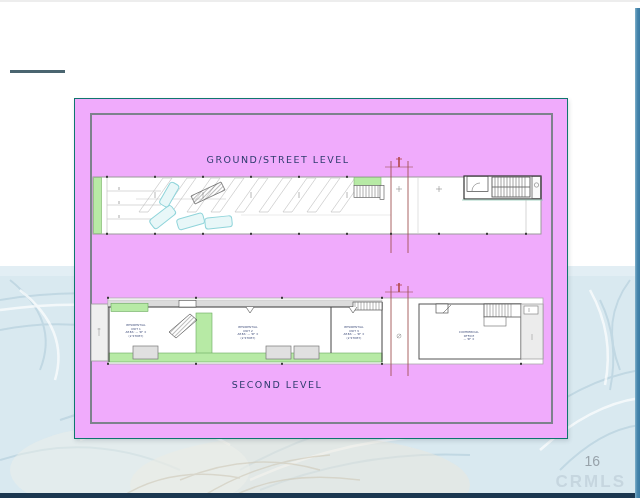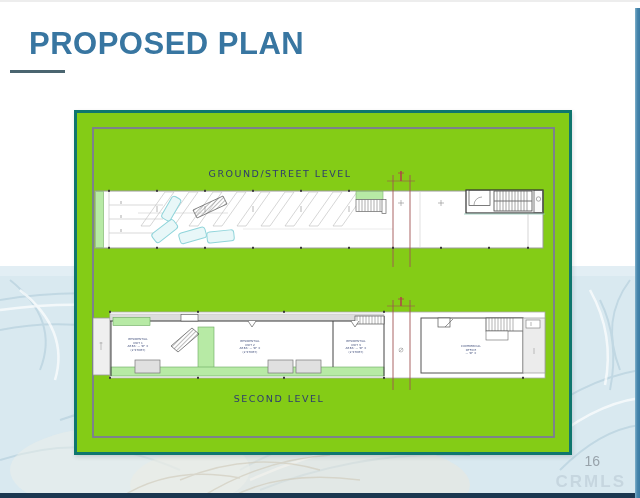--- a/index.html
+++ b/index.html
@@ -12,22 +12,22 @@
   .bg-fronds{position:absolute;left:0;top:0;width:640px;height:498px;z-index:0;}
 
   .right-strip{position:absolute;right:0;top:8px;width:5px;height:490px;z-index:6;
     background:linear-gradient(90deg,#7fb0ca 0%,#4786ad 45%,#3a7ba3 100%);}
   .bottom-bar{position:absolute;left:0;bottom:0;width:640px;height:5px;background:#1b3750;z-index:5;}
 
   .slide-title{position:absolute;left:29px;top:26px;z-index:3;
     font-size:31px;font-weight:bold;letter-spacing:.5px;color:#3876a1;}
   .title-underline{position:absolute;left:10px;top:70px;width:55px;height:3px;background:#4a6570;z-index:3;}
 
-  .plan-card{position:absolute;left:74px;top:110px;width:492px;height:339px;background:#84cc16;
-    border:3px solid #0f766e;box-shadow:1px 2px 4px rgba(60,70,90,.18);z-index:4;}
+  .plan-card{position:absolute;left:74px;top:98px;width:492px;height:339px;background:#f0abfc;
+    border:1px solid #0f766e;box-shadow:1px 2px 4px rgba(60,70,90,.18);z-index:4;}
   .plan-card .inner-border{position:absolute;left:15px;top:14px;right:14px;bottom:14px;
     border:2px solid #7d828c;}
   .plan-svg{position:absolute;left:16px;top:15px;width:460px;height:308px;}
 
   .page-number{position:absolute;right:40px;top:453px;z-index:5;
     font-size:14px;color:#98a3ab;}
   .watermark{position:absolute;right:14px;top:472px;z-index:5;
     font-size:17px;font-weight:bold;letter-spacing:2px;color:#c3d3dd;opacity:.85;}
 
   text{font-family:"DejaVu Sans",sans-serif;}
@@ -70,21 +70,20 @@
         <path d="M200,498 Q260,460 330,455"></path>
         <path d="M180,480 Q250,450 320,470"></path>
         <path d="M230,498 Q280,470 360,480"></path>
         <path d="M120,498 Q170,465 240,478"></path>
       </g>
     </g>
   </svg>
 
   <div class="top-hairline"></div>
 
-  <div class="slide-title">PROPOSED PLAN</div>
   <div class="title-underline"></div>
 
   <div class="plan-card">
     <div class="inner-border"></div>
 
     <svg class="plan-svg" viewBox="0 0 460 308">
       <defs>
         <pattern id="hatch1" width="3" height="3" patternUnits="userSpaceOnUse" patternTransform="rotate(45)">
           <line x1="0" y1="0" x2="0" y2="3" stroke="#5a5a5a" stroke-width="0.8"></line>
         </pattern>

